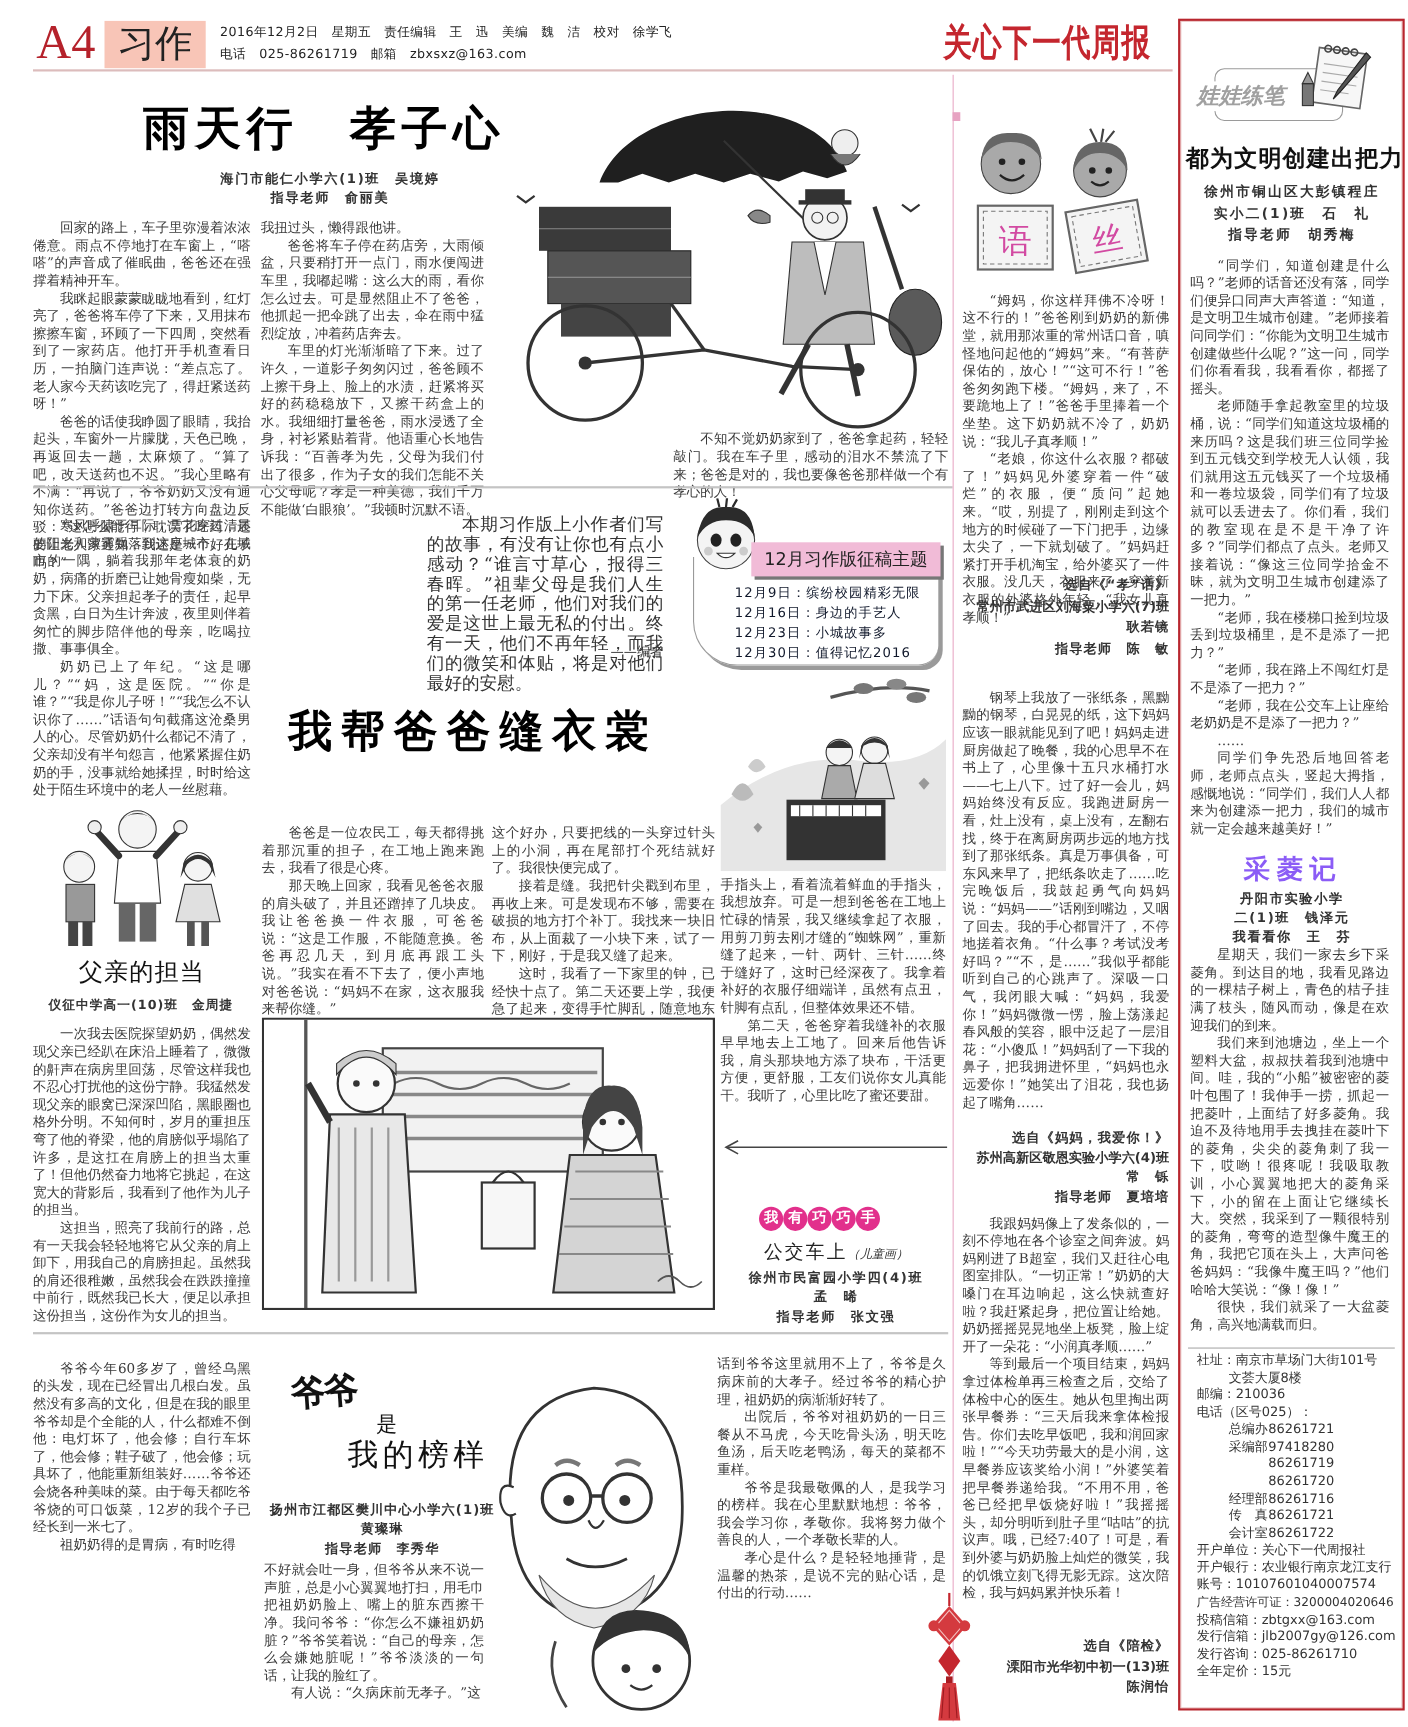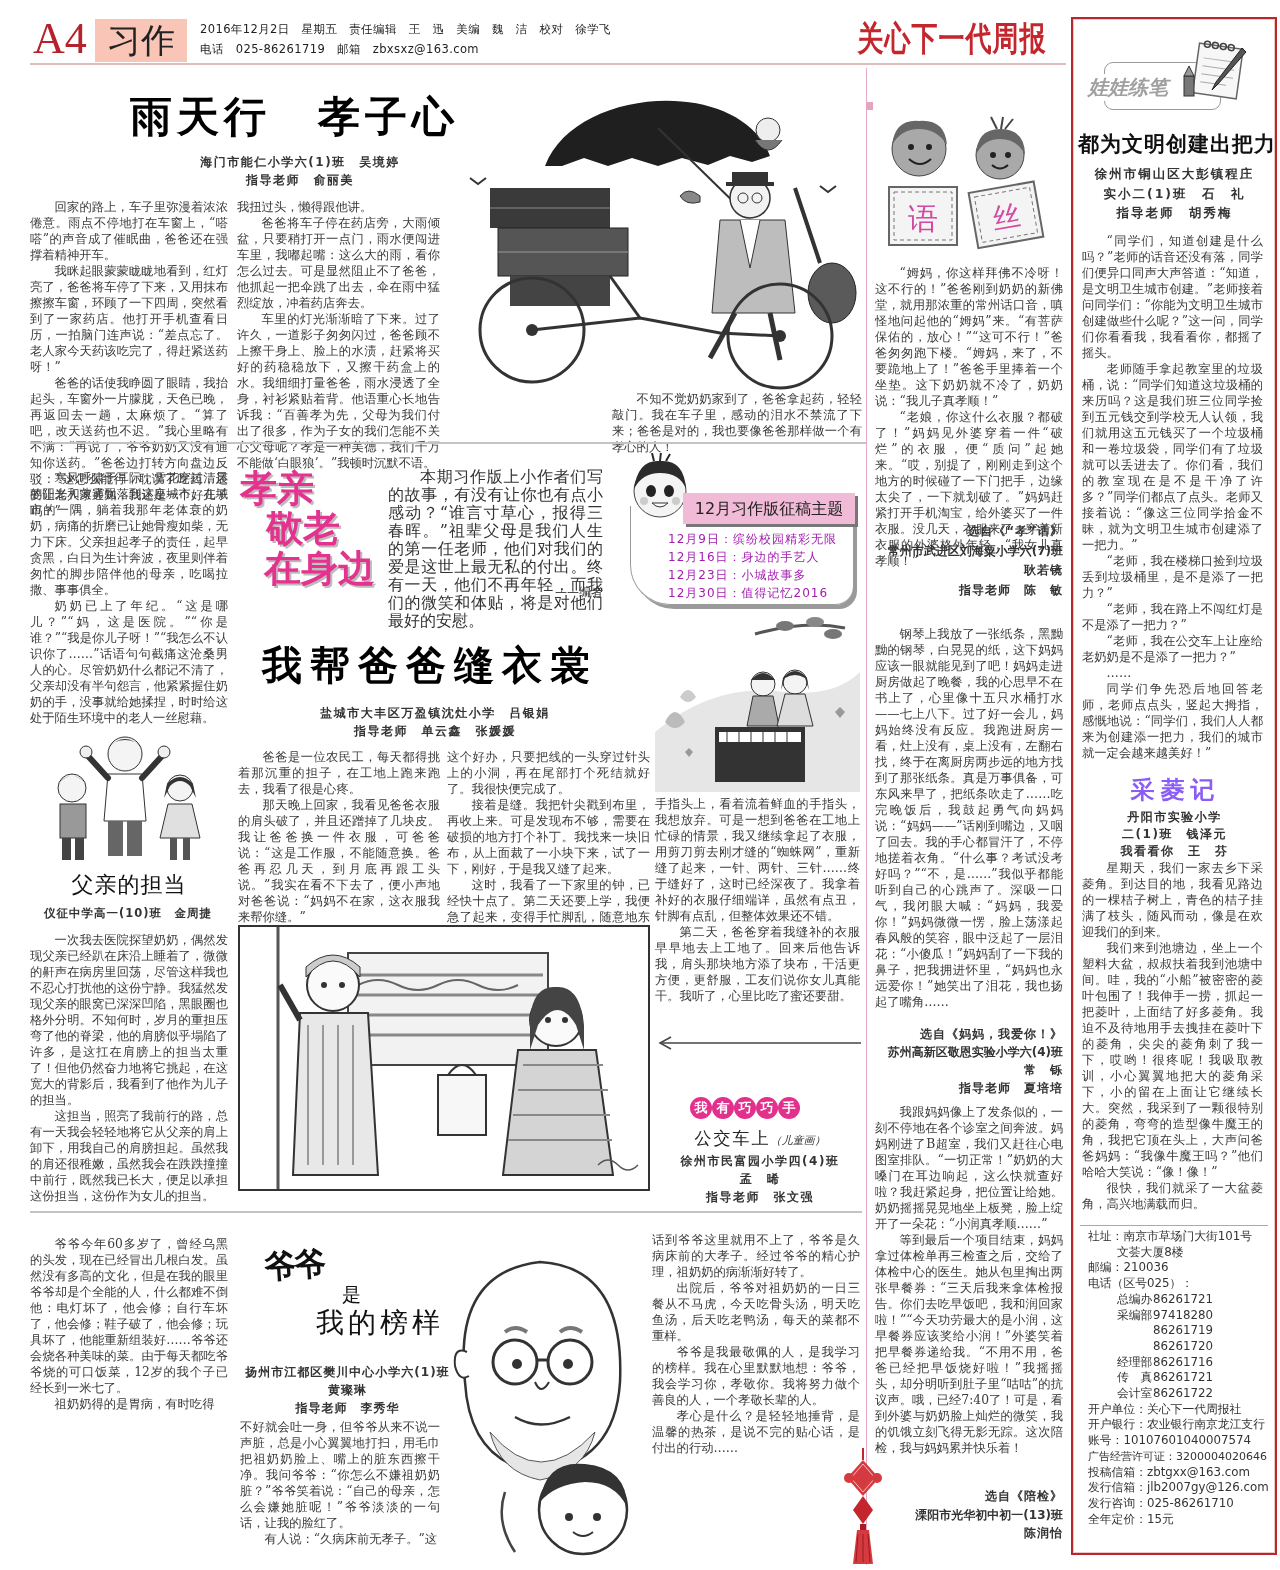--- a/index.html
+++ b/index.html
@@ -26,21 +26,21 @@
   #feature-heading div{font-family:"DejaVu Serif",serif;font-weight:bold;color:#e3338f;font-size:37px;line-height:40px;
     text-shadow:2px 2px 0 #bdbdbd;white-space:nowrap;}
   #editor-note{left:388px;top:468px;width:215px;font-size:16px;line-height:18px;text-align:justify;word-break:break-all;color:#333;}
   #editor-note p{margin:0;text-indent:2em;}
   #editor-sign{left:520px;top:584px;width:83px;text-align:right;font-family:"DejaVu Sans",sans-serif;font-size:12px;color:#333;}
   
   #cfp-box{left:630px;top:506px;width:222px;height:98px;border-left:1.5px solid #9a9a9a;border-bottom:1.5px solid #9a9a9a;
     border-radius:0 0 18px 40px;box-shadow:4px 4px 0 #9a9a9a;}
   #cfp-label{left:683px;top:493px;width:172px;height:31px;background:#f1bbd7;font-family:"DejaVu Sans",sans-serif;
     font-size:16px;line-height:31px;text-align:center;color:#222;box-shadow:3px 3px 0 #777;white-space:nowrap;}
-  #cfp-list{left:668px;top:530px;font-family:"DejaVu Sans",sans-serif;font-size:12px;line-height:18px;color:#a21caf;letter-spacing:1px;white-space:nowrap;}
+  #cfp-list{left:668px;top:530px;font-family:"DejaVu Sans",sans-serif;font-size:12px;line-height:18px;color:#0f172a;letter-spacing:1px;white-space:nowrap;}
   
   #badge{left:690px;top:1097px;display:flex;}
   #badge span{width:22px;height:22px;border-radius:50%;background:#e2308c;color:#fff;font-family:"DejaVu Sans",sans-serif;
     font-weight:bold;font-size:13px;line-height:22px;text-align:center;margin-right:0px;}
   
   #yusi-line{left:866px;top:68px;width:1px;height:1497px;background:#e8aac6;}
   
   #sidebar{left:1071px;top:17px;width:202px;height:1534px;border:2px solid #b8262e;box-shadow:inset 0 0 0 1px #ecc9c9;}
   #banner-frame{left:1104px;top:62px;width:115px;height:46px;border:1px solid #9a9a9a;border-radius:9px;}
   #banner-text{left:1086px;top:74px;font-family:"DejaVu Sans",sans-serif;font-weight:bold;font-style:italic;font-size:20px;color:#a0a0a0;
@@ -144,25 +144,20 @@
     <rect x="130" y="112" width="7" height="22" fill="#555"></rect>
     <rect x="143" y="112" width="7" height="22" fill="#555"></rect>
   </svg>
   <div class="abs" style="left:30px;top:870px;width:198px;text-align:center;font-family:'DejaVu Sans',sans-serif;font-size:22px;line-height:30px;color:#111;letter-spacing:1px;">父亲的担当</div>
   <div class="byline" style="left:28px;top:904px;width:200px;font-size:11.5px;letter-spacing:1px;">仪征中学高一(10)班　金周捷</div>
   <div class="col" style="left:30px;top:932px;width:198px;">
     <p>一次我去医院探望奶奶，偶然发现父亲已经趴在床沿上睡着了，微微的鼾声在病房里回荡，尽管这样我也不忍心打扰他的这份宁静。我猛然发现父亲的眼窝已深深凹陷，黑眼圈也格外分明。不知何时，岁月的重担压弯了他的脊梁，他的肩膀似乎塌陷了许多，是这扛在肩膀上的担当太重了！但他仍然奋力地将它挑起，在这宽大的背影后，我看到了他作为儿子的担当。</p>
     <p>这担当，照亮了我前行的路，总有一天我会轻轻地将它从父亲的肩上卸下，用我自己的肩膀担起。虽然我的肩还很稚嫩，虽然我会在跌跌撞撞中前行，既然我已长大，便足以承担这份担当，这份作为女儿的担当。</p>
   </div>
 
-  <div id="feature-heading" class="abs" style="left:240px;top:468px;width:140px;">
-    <div>孝亲</div>
-    <div style="padding-left:26px;">敬老</div>
-    <div style="padding-left:24px;">在身边</div>
-  </div>
   <div id="editor-note" class="abs">
     <p>本期习作版上小作者们写的故事，有没有让你也有点小感动？“谁言寸草心，报得三春晖。”祖辈父母是我们人生的第一任老师，他们对我们的爱是这世上最无私的付出。终有一天，他们不再年轻，而我们的微笑和体贴，将是对他们最好的安慰。</p>
   </div>
   <div id="editor-sign" class="abs">——编者</div>
 
   <div id="cfp-box" class="abs"></div>
   <svg class="abs" style="left:624px;top:453px;" width="72" height="72" viewBox="0 0 72 72">
     <circle cx="36" cy="38" r="26" fill="#f4f4f4" stroke="#444"></circle>
     <path d="M10 36 Q14 6 36 8 Q60 6 62 36 Q56 20 36 20 Q18 20 10 36 Z" fill="#2b2b2b"></path>
     <path d="M30 8 L28 0 M36 8 L37 -1 M42 8 L46 1" stroke="#2b2b2b" stroke-width="2"></path>
@@ -174,24 +169,20 @@
   </svg>
   <div id="cfp-label" class="abs">12月习作版征稿主题</div>
   <div id="cfp-list" class="abs">
     <div>12月9日：缤纷校园精彩无限</div>
     <div>12月16日：身边的手艺人</div>
     <div>12月23日：小城故事多</div>
     <div>12月30日：值得记忆2016</div>
   </div>
 
   <div class="title-heavy" style="left:262px;top:640px;width:346px;font-size:40px;letter-spacing:8px;line-height:50px;font-family:'DejaVu Serif',serif;">我帮爸爸缝衣裳</div>
-  <div class="byline" style="left:290px;top:704px;width:290px;">
-    <div>盐城市大丰区万盈镇沈灶小学　吕银娟</div>
-    <div>指导老师　单云鑫　张媛媛</div>
-  </div>
   <div class="col" style="left:238px;top:749px;width:202px;">
     <p>爸爸是一位农民工，每天都得挑着那沉重的担子，在工地上跑来跑去，我看了很是心疼。</p>
     <p>那天晚上回家，我看见爸爸衣服的肩头破了，并且还蹭掉了几块皮。我让爸爸换一件衣服，可爸爸说：“这是工作服，不能随意换。爸爸再忍几天，到月底再跟工头说。”我实在看不下去了，便小声地对爸爸说：“妈妈不在家，这衣服我来帮你缝。”</p>
     <p>我拿着爸爸的衣服坐在床头，学着妈妈的样子缝补了起来。先是穿针，</p>
   </div>
   <div class="col" style="left:447px;top:749px;width:203px;">
     <p class="cont">这个好办，只要把线的一头穿过针头上的小洞，再在尾部打个死结就好了。我很快便完成了。</p>
     <p>接着是缝。我把针尖戳到布里，再收上来。可是发现布不够，需要在破损的地方打个补丁。我找来一块旧布，从上面裁了一小块下来，试了一下，刚好，于是我又缝了起来。</p>
     <p>这时，我看了一下家里的钟，已经快十点了。第二天还要上学，我便急了起来，变得手忙脚乱，随意地东扎两下，西扎两下，一不小心竟扎到</p>
   </div>

